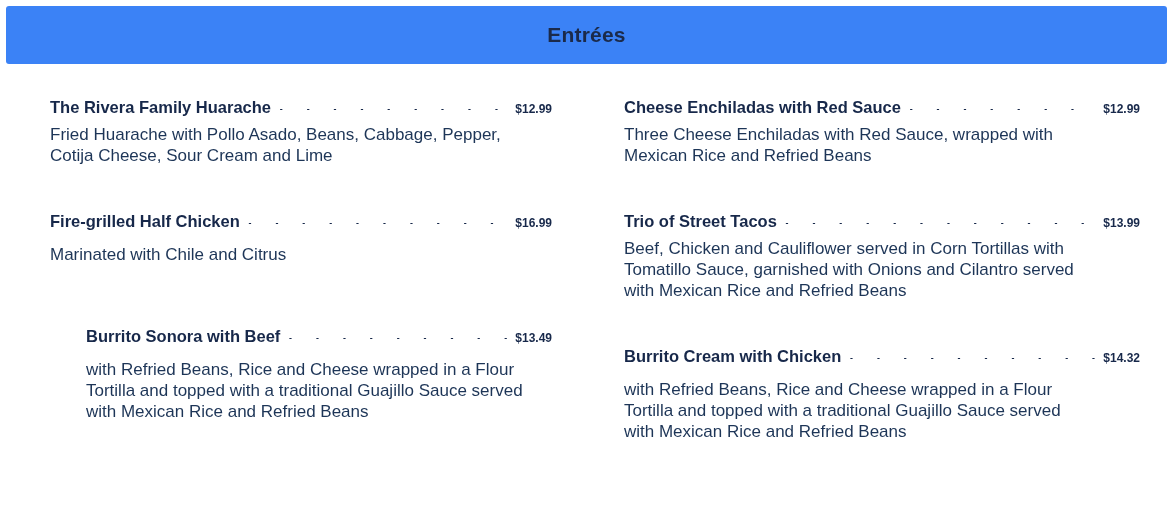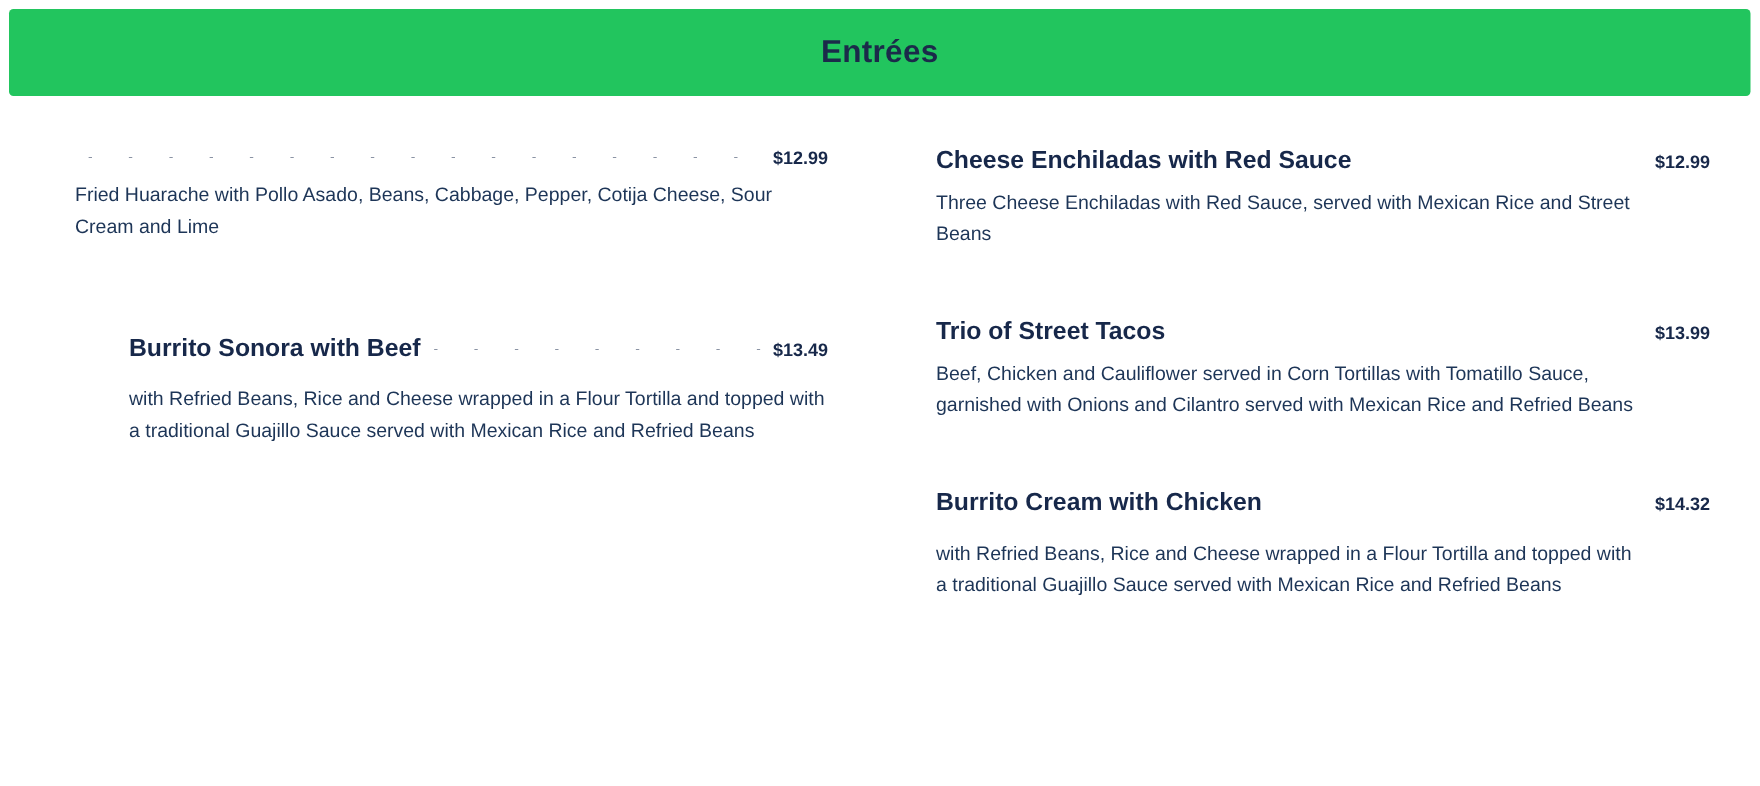--- a/index.html
+++ b/index.html
@@ -16,21 +16,21 @@
   }
   .page {
     position: relative;
     width: 1173px;
     height: 524px;
     box-sizing: border-box;
   }
   .section-header {
     margin: 6px 6px 0 6px;
     height: 58px;
-    background: #22c55e;
+    background: #3b82f6;
     border-radius: 3px;
     display: flex;
     align-items: center;
     justify-content: center;
     text-align: right;
   }
   .section-header .title {
     font-size: 21px;
     font-weight: bold;
     color: #1b2a4a;
@@ -89,21 +89,21 @@
   }
   .item-price {
     font-size: 12px;
     font-weight: bold;
     color: #17284a;
     white-space: nowrap;
     flex: 0 0 auto;
   }
   .item-desc {
     margin-top: 7px;
-    font-size: 13px;
+    font-size: 17px;
     line-height: 21px;
     color: #1d3557;
     font-weight: normal;
     max-width: 470px;
   }
   
   .sp-1 { margin-bottom: 46px; }
   .sp-2 { margin-bottom: 46px; }
   .sp-3 { margin-bottom: 0px; }
 </style>
@@ -115,47 +115,56 @@
   <div class="section-header">
     <span class="title">Entrées</span>
   </div>
 
   <div class="columns">
 
     <div class="column left">
 
       <div class="item sp-1">
         <div class="item-row">
+          <span class="item-name">The Rivera Family Huarache</span>
           <span class="leader"></span>
           <span class="item-price">$12.99</span>
         </div>
         <div class="item-desc">Fried Huarache with Pollo Asado, Beans, Cabbage, Pepper, Cotija Cheese, Sour Cream and Lime</div>
       </div>
 
+      <div class="item sp-2">
+        <div class="item-row">
+          <span class="item-name">Fire-grilled Half Chicken</span>
+          <span class="leader"></span>
+          <span class="item-price">$16.99</span>
+        </div>
+        <div class="item-desc" style="margin-top:13px;">Marinated with Chile and Citrus</div>
+      </div>
 
       <div class="item sp-3" style="margin-top:62px;margin-left:36px;">
         <div class="item-row">
           <span class="item-name">Burrito Sonora with Beef</span>
           <span class="leader"></span>
           <span class="item-price">$13.49</span>
         </div>
         <div class="item-desc" style="margin-top:13px;">with Refried Beans, Rice and Cheese wrapped in a Flour Tortilla and topped with a traditional Guajillo Sauce served with Mexican Rice and Refried Beans</div>
       </div>
 
     </div>
 
     <div class="column right">
 
       <div class="item sp-1">
         <div class="item-row">
           <span class="item-name">Cheese Enchiladas with Red Sauce</span>
           <span class="leader"></span>
           <span class="item-price">$12.99</span>
         </div>
-        <div class="item-desc">Three Cheese Enchiladas with Red Sauce, served with Mexican Rice and Street Beans</div>
+        <div class="item-desc">Three Cheese Enchiladas with Red Sauce, wrapped with Mexican Rice and Refried Beans</div>
       </div>
 
       <div class="item sp-2">
         <div class="item-row">
           <span class="item-name">Trio of Street Tacos</span>
           <span class="leader"></span>
           <span class="item-price">$13.99</span>
         </div>
         <div class="item-desc" style="">Beef, Chicken and Cauliflower served in Corn Tortillas with Tomatillo Sauce, garnished with Onions and Cilantro served with Mexican Rice and Refried Beans</div>
       </div>

